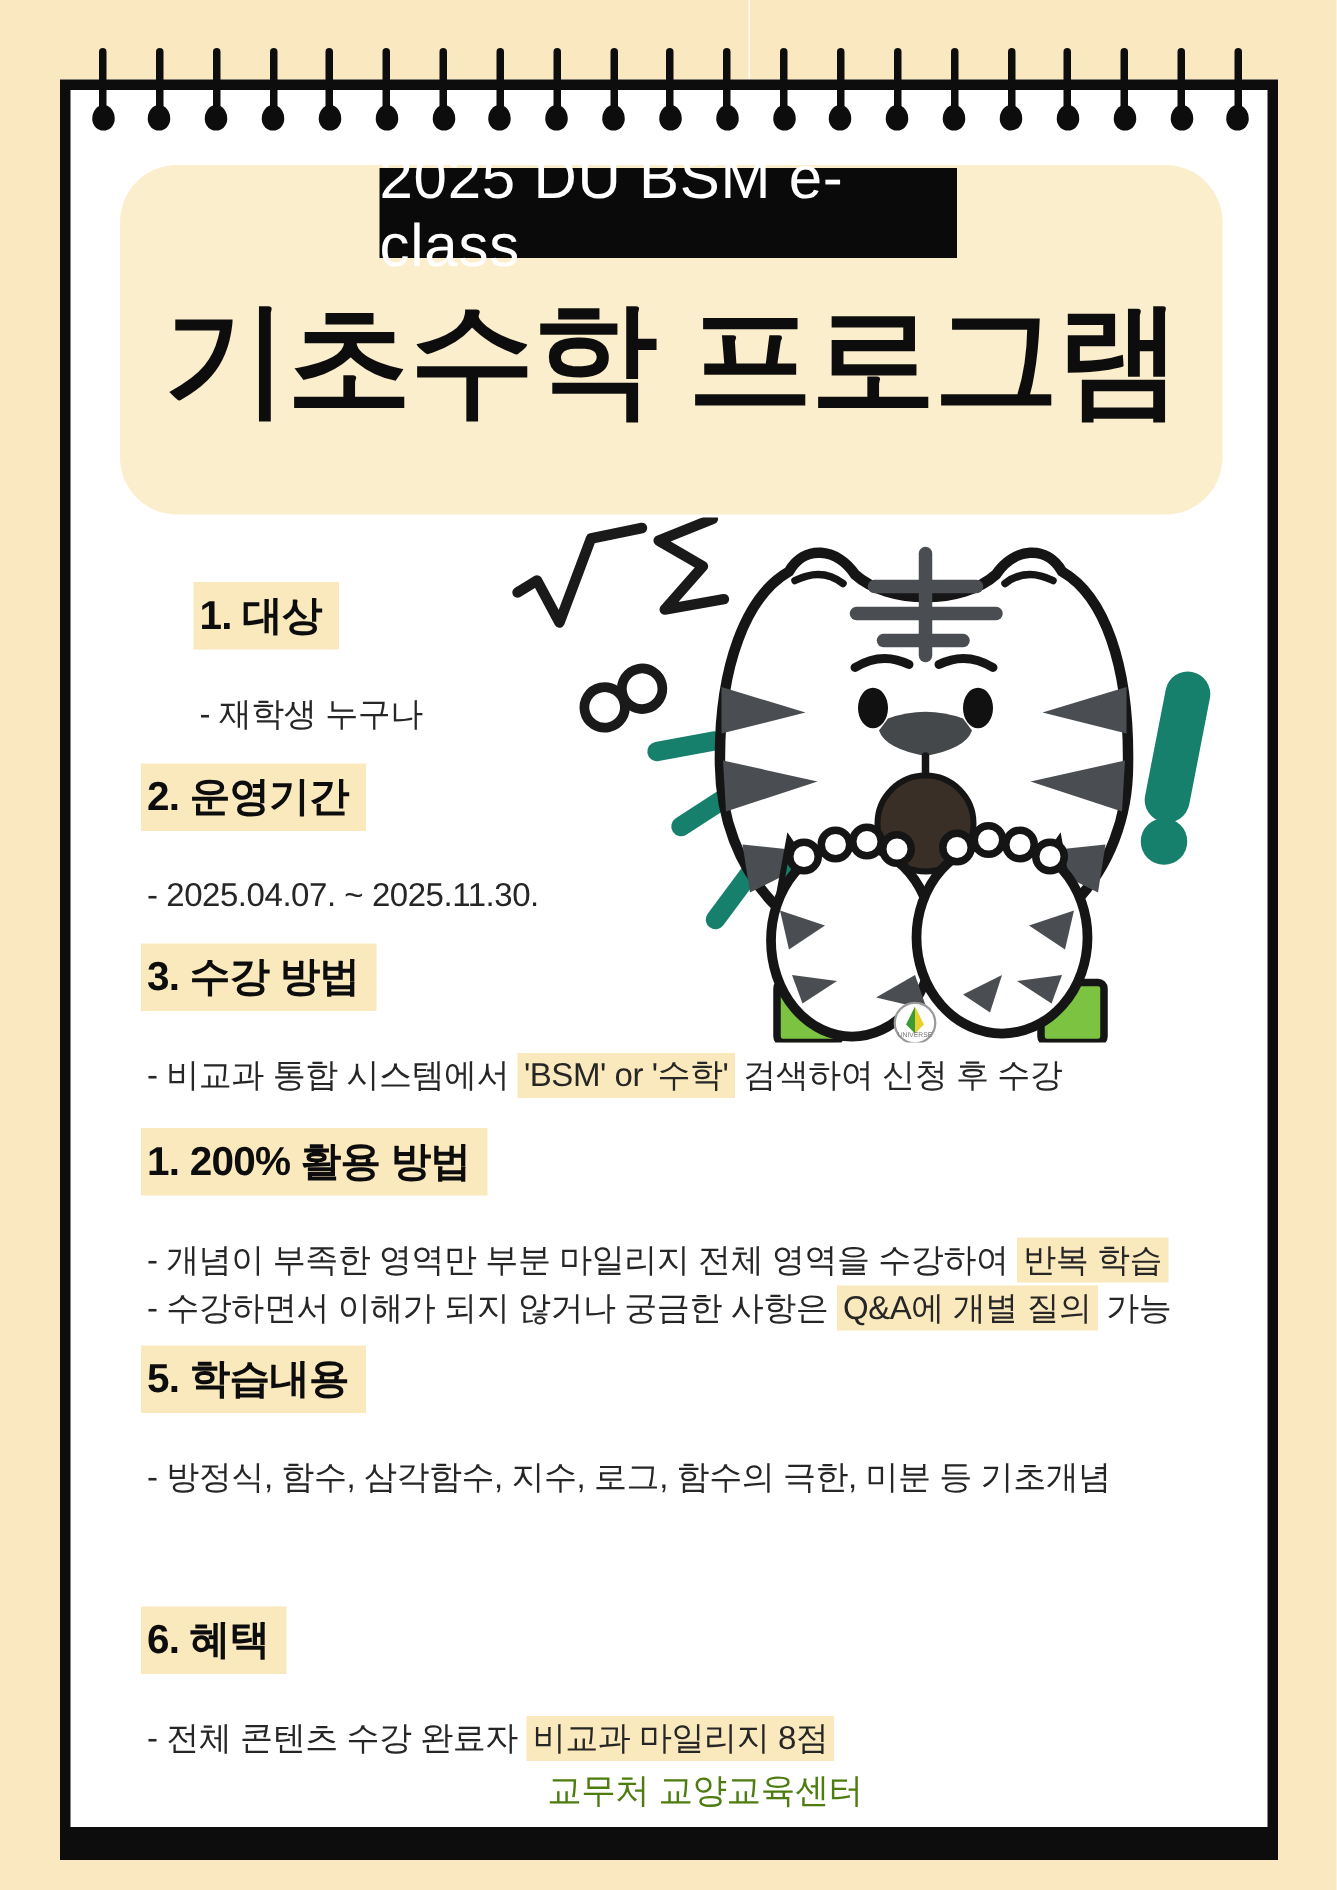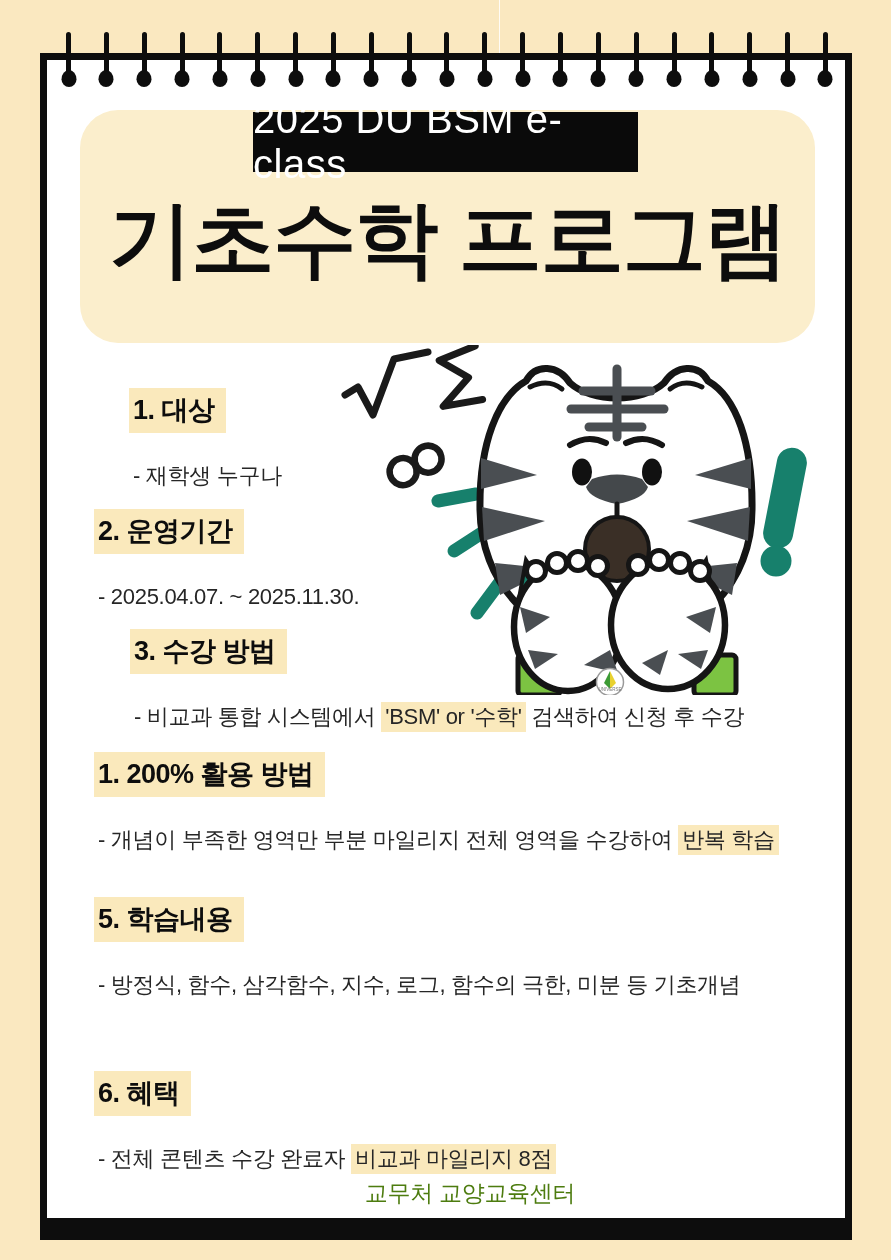--- a/index.html
+++ b/index.html
@@ -52,21 +52,21 @@
     position:absolute;left:80px;top:190px;width:735px;z-index:2;
     text-align:center;font-size:84px;line-height:1.18;font-weight:400;
     letter-spacing:-2px;color:#0d0d0d;white-space:nowrap;
     -webkit-text-stroke:2px #0d0d0d;
   }
   .mascot{position:absolute;left:330px;top:345px;width:530px;height:350px;z-index:1;}
   .sections{position:absolute;left:0;top:0;width:891px;height:1260px;z-index:3;pointer-events:none;}
   .sec{position:absolute;left:94px;}
   .sec:nth-child(1){top:388px;margin-left:35px;}
   .sec:nth-child(2){top:509px;}
-  .sec:nth-child(3){top:629px;margin-left:36px;}
+  .sec:nth-child(3){top:629px;}
   .sec:nth-child(4){top:752px;}
   .sec:nth-child(5){top:897px;}
   .sec:nth-child(6){top:1027px;margin-top:44px;}
   .sec-heading{
     display:inline-block;background:var(--hl);
     font-size:27px;font-weight:800;color:#0d0d0d;
     padding:4px 11px 5px 4px;letter-spacing:-0.5px;white-space:nowrap;
   }
   .sec-body{margin-top:27px;}
   .sec-line{
@@ -217,20 +217,21 @@
         <div class="sec-line"><span>- 재학생 누구나</span></div>
       </div></div>
     <div class="sec"><div class="sec-heading">2. 운영기간</div><div class="sec-body">
         <div class="sec-line"><span>- 2025.04.07. ~ 2025.11.30.</span></div>
       </div></div>
     <div class="sec"><div class="sec-heading">3. 수강 방법</div><div class="sec-body">
         <div class="sec-line"><span>- 비교과 통합 시스템에서 </span><span class="hl">'BSM' or '수학'</span><span> 검색하여 신청 후 수강</span></div>
       </div></div>
     <div class="sec"><div class="sec-heading">1. 200% 활용 방법</div><div class="sec-body">
         <div class="sec-line"><span>- 개념이 부족한 영역만 부분 마일리지 전체 영역을 수강하여 </span><span class="hl">반복 학습</span></div>
+        <div class="sec-line"><span>- 수강하면서 이해가 되지 않거나 궁금한 사항은 </span><span class="hl">Q&amp;A에 개별 질의</span><span> 가능</span></div>
       </div></div>
     <div class="sec"><div class="sec-heading">5. 학습내용</div><div class="sec-body">
         <div class="sec-line"><span>- 방정식, 함수, 삼각함수, 지수, 로그, 함수의 극한, 미분 등 기초개념</span></div>
       </div></div>
     <div class="sec"><div class="sec-heading">6. 혜택</div><div class="sec-body">
         <div class="sec-line"><span>- 전체 콘텐츠 수강 완료자 </span><span class="hl">비교과 마일리지 8점</span></div>
       </div></div>
   </div>
 
 <div class="footer">교무처 교양교육센터</div>

